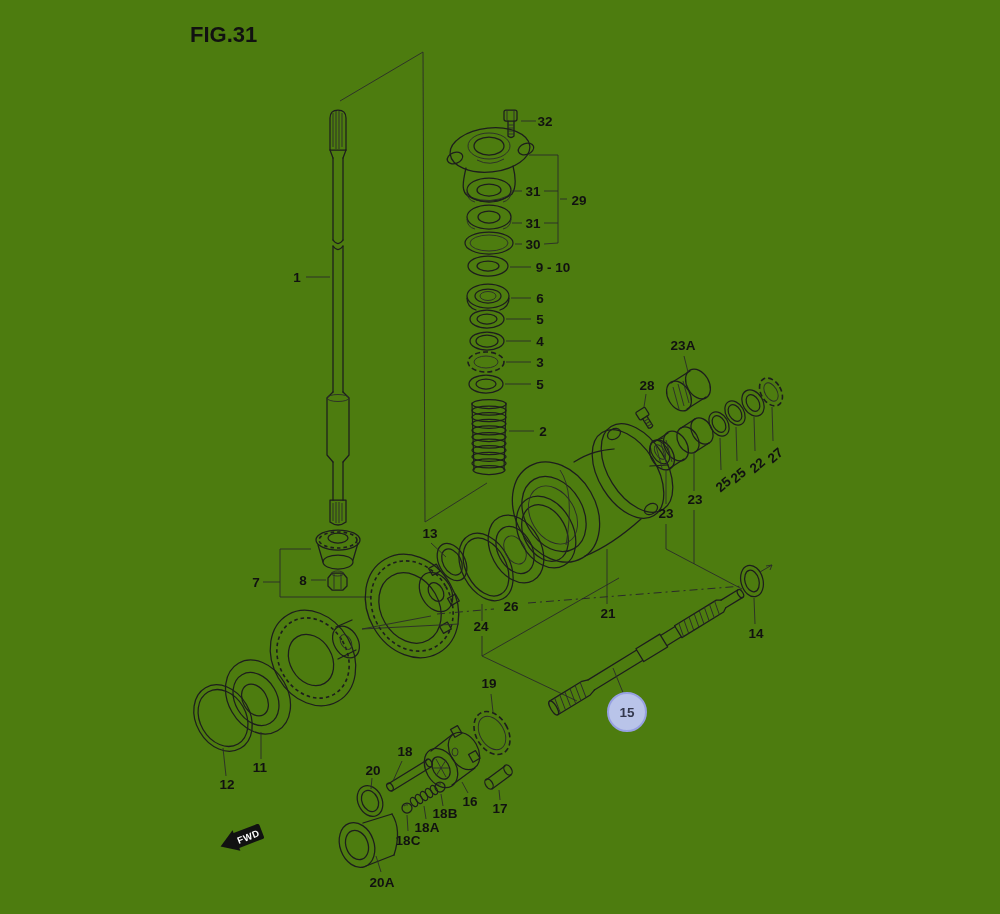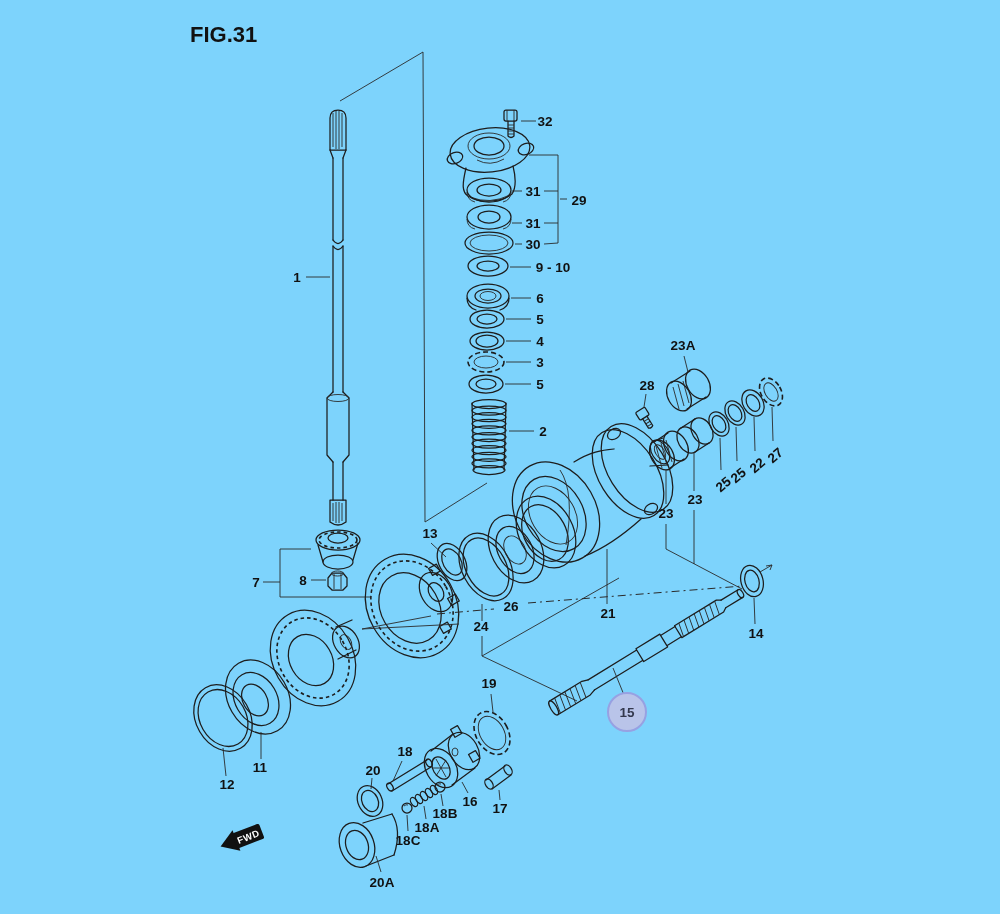--- a/index.html
+++ b/index.html
@@ -1,16 +1,16 @@
 <!DOCTYPE html>
 <html><head>
 <meta charset="utf-8">
 <style>
   html,body{margin:0;padding:0;background:#ffffff;}
-  .stage{position:relative;width:1000px;height:914px;background:#7dd3fc;overflow:hidden;}
+  .stage{position:relative;width:1000px;height:914px;background:#4d7c0f;overflow:hidden;}
   svg{position:absolute;left:0;top:0;}
   svg .ln{stroke:#1d1d1d;fill:none;stroke-width:1.25;stroke-linecap:round;stroke-linejoin:round;}
   svg .thin{stroke:#2a2a2a;fill:none;stroke-width:0.9;}
   svg .teeth{stroke:#1d1d1d;fill:none;stroke-width:1.6;stroke-dasharray:3.5 3;}
   svg .wavy{stroke:#1d1d1d;fill:none;stroke-width:1.6;stroke-dasharray:5 3;}
   svg .dashdot{stroke:#2a2a2a;fill:none;stroke-width:1;stroke-dasharray:8 4 2 4;}
   svg .solidfill{fill:#111;stroke:none;}
   .lbl{font-family:"Liberation Sans","DejaVu Sans",sans-serif;font-size:13.5px;font-weight:bold;fill:#111;stroke:none;}
   .title{font-family:"Liberation Sans","DejaVu Sans",sans-serif;font-size:22px;font-weight:bold;fill:#111;stroke:none;}
   .fwdtxt{font-family:"Liberation Sans","DejaVu Sans",sans-serif;font-size:9.5px;font-weight:bold;fill:#fff;stroke:none;letter-spacing:0.5px;}

